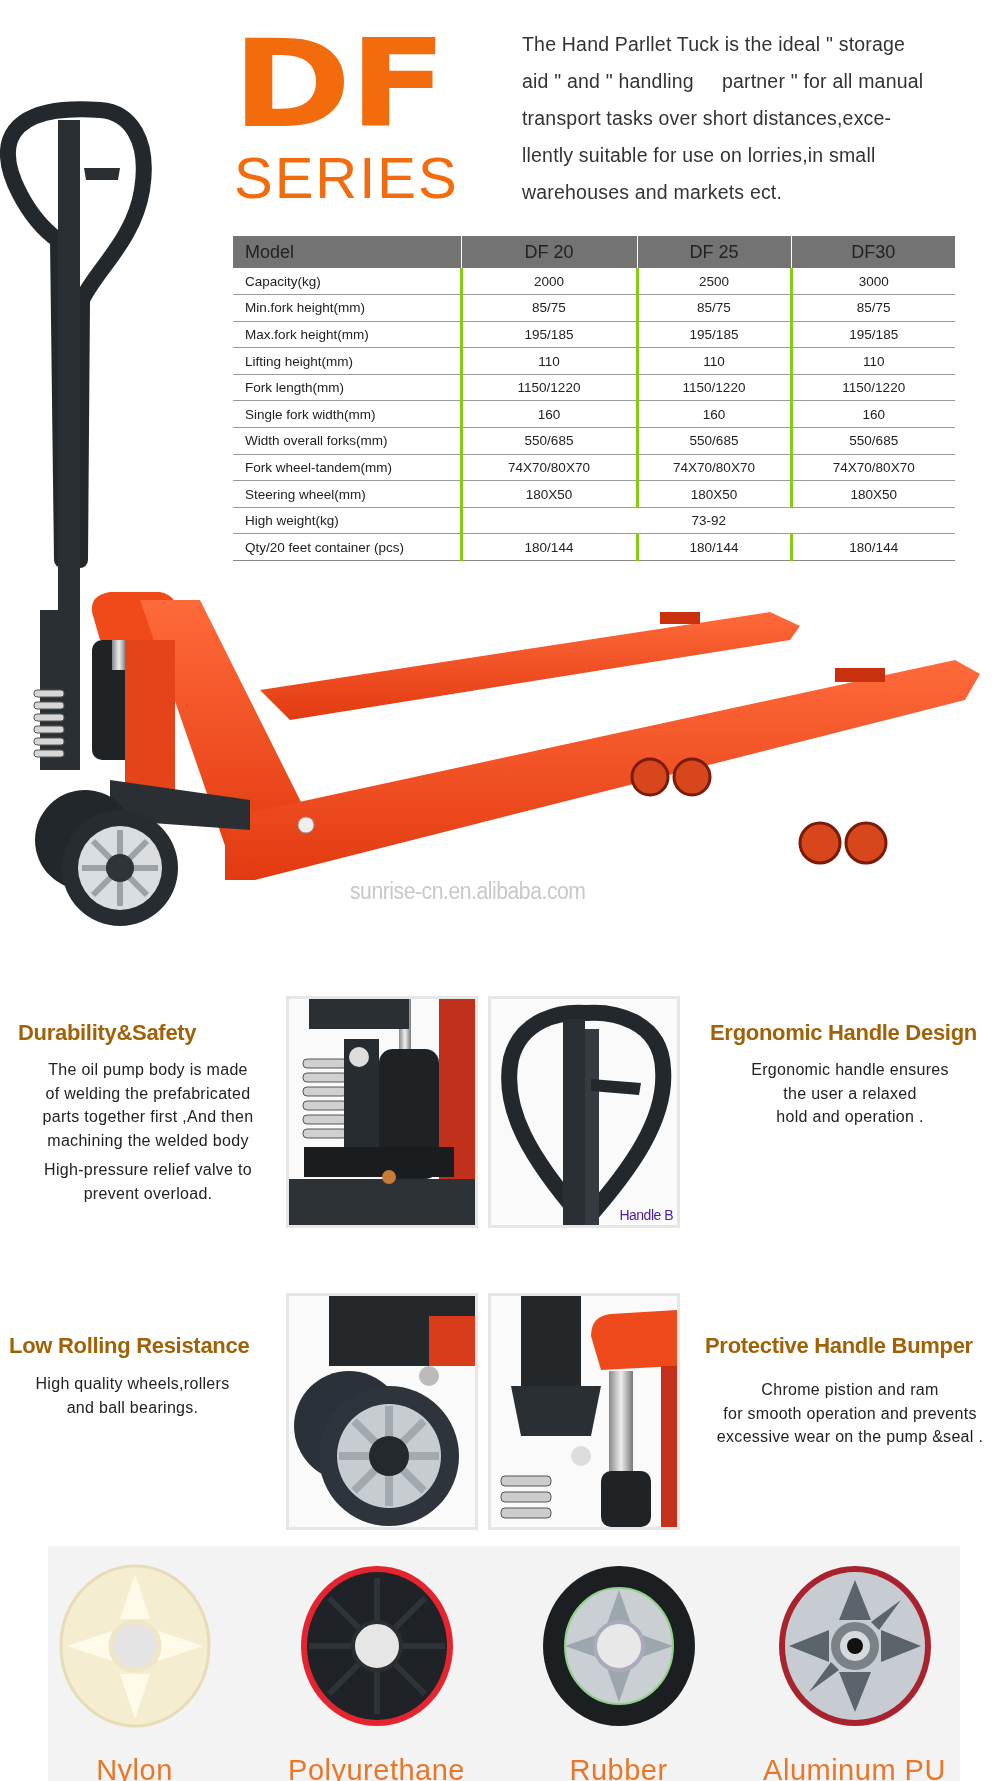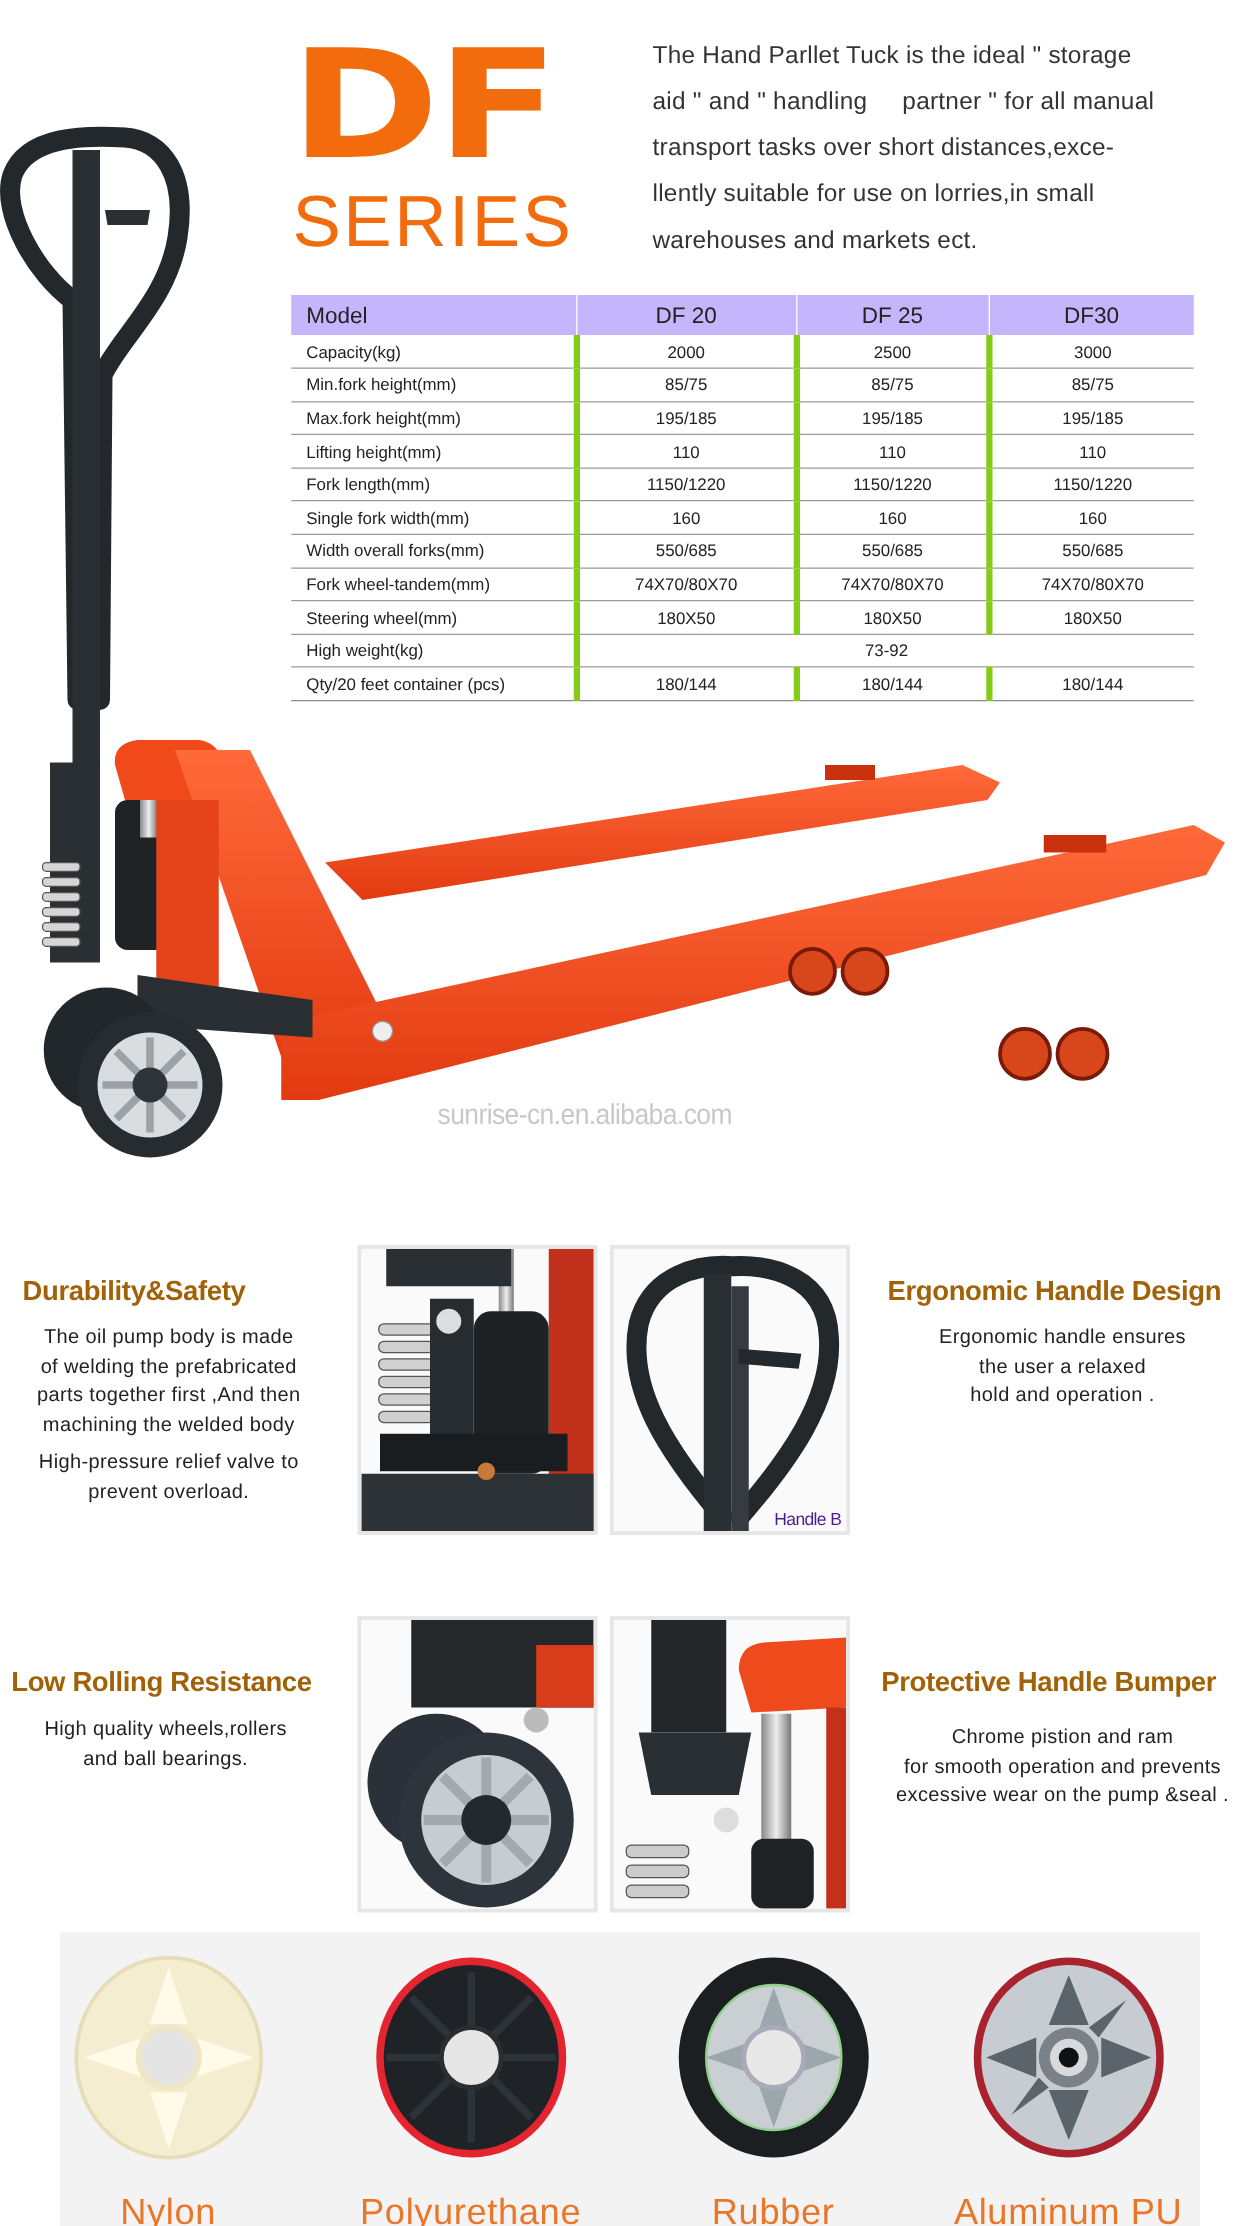--- a/index.html
+++ b/index.html
@@ -12,23 +12,23 @@
     color: #f26c0d; letter-spacing: -2px; transform: scaleX(1.22) scaleY(1.02); transform-origin: left top; }
   .brand-series { position: absolute; left: 2px; top: 115px; font-family: "Liberation Sans", sans-serif; font-size: 58px;
     color: #f26c0d; letter-spacing: 2px; line-height: 60px; }
 
   .intro { position: absolute; left: 522px; top: 26px; width: 460px; font-size: 19.5px; line-height: 37px; color: #333;
     font-family: "Liberation Sans", sans-serif; letter-spacing: 0.2px; }
   .intro div { white-space: pre; }
 
   
   .spec { position: absolute; left: 233px; top: 236px; width: 722px; border-collapse: collapse; font-size: 13.5px; color: #222; }
-  .spec th { background: #c4b5fd; font-weight: normal; font-size: 18px; height: 32px; text-align: center; border-left: 1px solid #fff; }
+  .spec th { background: #737373; font-weight: normal; font-size: 18px; height: 32px; text-align: center; border-left: 1px solid #fff; }
   .spec th:first-child { text-align: left; padding-left: 12px; border-left: none; }
-  .spec td { height: 26.6px; text-align: center; border-bottom: 1px solid #9a9a9a; border-left: 5px solid #84cc16; }
+  .spec td { height: 26.6px; text-align: center; border-bottom: 1px solid #9a9a9a; border-left: 3px solid #84cc16; }
   .spec td:first-child { text-align: left; padding-left: 12px; border-left: none; }
   .spec tr:last-child td { border-bottom: 1.5px solid #888; }
   .spec col.c0 { width: 228px; } .spec col.c1 { width: 176px; } .spec col.c2 { width: 154px; } .spec col.c3 { width: 164px; }
 
   
   .hero { position: absolute; left: 0; top: 100px; width: 1000px; height: 860px; pointer-events: none; }
   .watermark { position: absolute; left: 350px; top: 878px; font-size: 23px; color: #c8c8c8; letter-spacing: -0.5px;
     font-family: "Liberation Sans", sans-serif; transform: scaleX(0.92); transform-origin: left top; }
 
   
@@ -199,21 +199,21 @@
     <line x1="120" y1="830" x2="120" y2="906"></line>
       <line x1="82" y1="868" x2="158" y2="868"></line>
     <line x1="93" y1="841" x2="147" y2="895"></line>
       <line x1="147" y1="841" x2="93" y2="895"></line>
   </g>
   <circle cx="120" cy="868" r="14" fill="#2e3438"></circle>
 </svg>
 <div class="watermark">sunrise-cn.en.alibaba.com</div>
 
 <div class="feat-title" style="left:18px; top:1020px;">Durability&amp;Safety</div>
-<div class="feat-text" style="left:5px; top:1058px; width:260px;">
+<div class="feat-text" style="left:18px; top:1058px; width:260px;">
   <div>The oil pump body is made</div>
   <div>of welding the prefabricated</div>
   <div>parts together first ,And then</div>
   <div>machining the welded body</div>
   <div style="margin-top:6px;">High-pressure relief valve to</div>
   <div>prevent overload.</div>
 </div>
 
 <div class="photo" style="left:286px; top:996px; width:192px; height:232px;">
   <svg width="186" height="226" viewBox="0 0 186 226">

